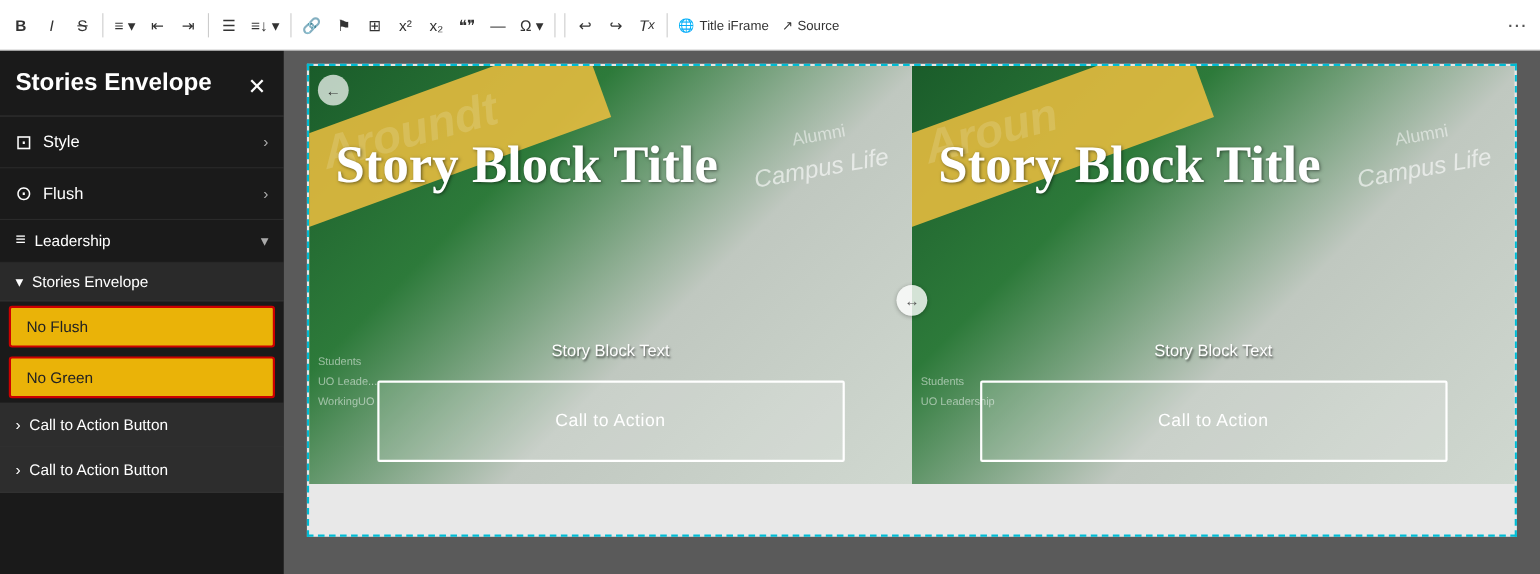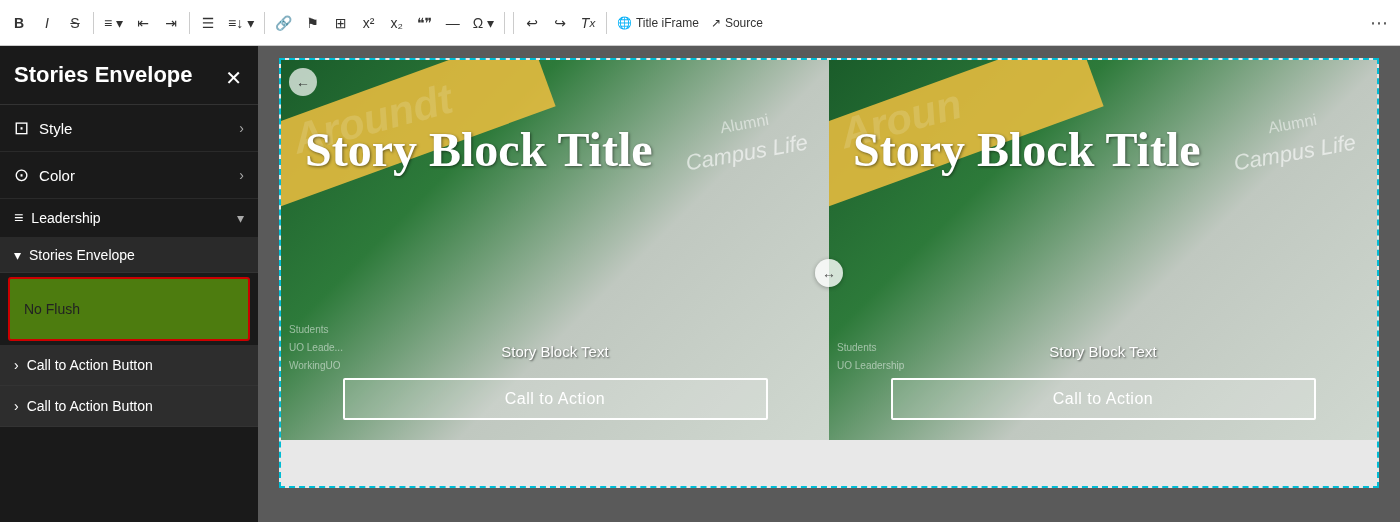--- a/index.html
+++ b/index.html
@@ -130,22 +130,22 @@
       padding: 9px 14px;
       background: #2a2a2a;
       border-bottom: 1px solid #333;
       font-size: 14px;
       color: #fff;
       gap: 8px;
       cursor: pointer;
     }
 
     .modifier-item {
-      padding: 22px 14px;
-      background: #4d7c0f;
+      padding: 9px 14px;
+      background: #eab308;
       border: 2px solid #cc0000;
       margin: 4px 8px;
       border-radius: 3px;
       font-size: 14px;
       color: #222;
       cursor: pointer;
     }
 
     .sidebar-action-item {
       display: flex;
@@ -289,21 +289,21 @@
       text-shadow: 1px 1px 2px rgba(0,0,0,0.6);
       margin-bottom: 18px;
       margin-top: auto;
       align-self: center;
     }
 
     .story-cta {
       border: 2px solid #fff;
       background: rgba(255,255,255,0.15);
       color: #fff;
-      padding: 10px 40px;
+      padding: 26px 40px;
       font-size: 16px;
       cursor: pointer;
       border-radius: 2px;
       letter-spacing: 0.5px;
       align-self: center;
       width: 85%;
       text-align: center;
     }
 
     .divider-handle {
@@ -384,36 +384,37 @@
     </div>
 
     <div class="sidebar-nav-item">
       <span class="icon">⊡</span>
       <span>Style</span>
       <span class="chevron">›</span>
     </div>
 
     <div class="sidebar-nav-item">
       <span class="icon">⊙</span>
-      <span>Color</span>
+      <span>Flush</span>
       <span class="chevron">›</span>
     </div>
 
     <div class="sidebar-section-header">
       <span class="icon">≡</span>
       <span>Leadership</span>
       <span class="chevron">▾</span>
     </div>
 
     <div class="sidebar-subsection-header">
       <span>▾</span>
       <span>Stories Envelope</span>
     </div>
 
     <div class="modifier-item">No Flush</div>
+    <div class="modifier-item">No Green</div>
 
     <div class="sidebar-action-item">
       <span>›</span>
       <span>Call to Action Button</span>
     </div>
 
     <div class="sidebar-action-item">
       <span>›</span>
       <span>Call to Action Button</span>
     </div>

